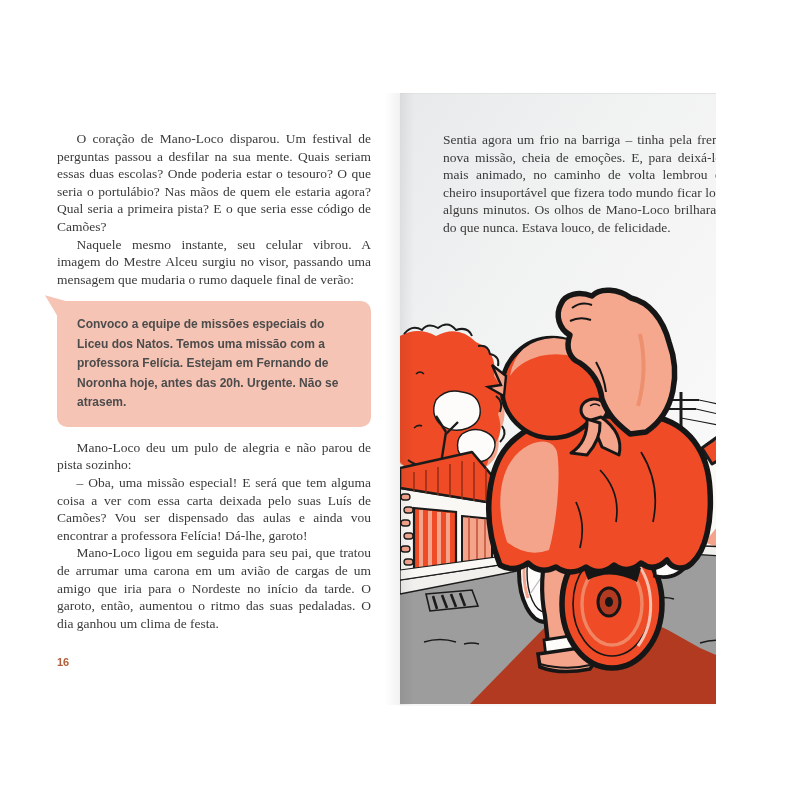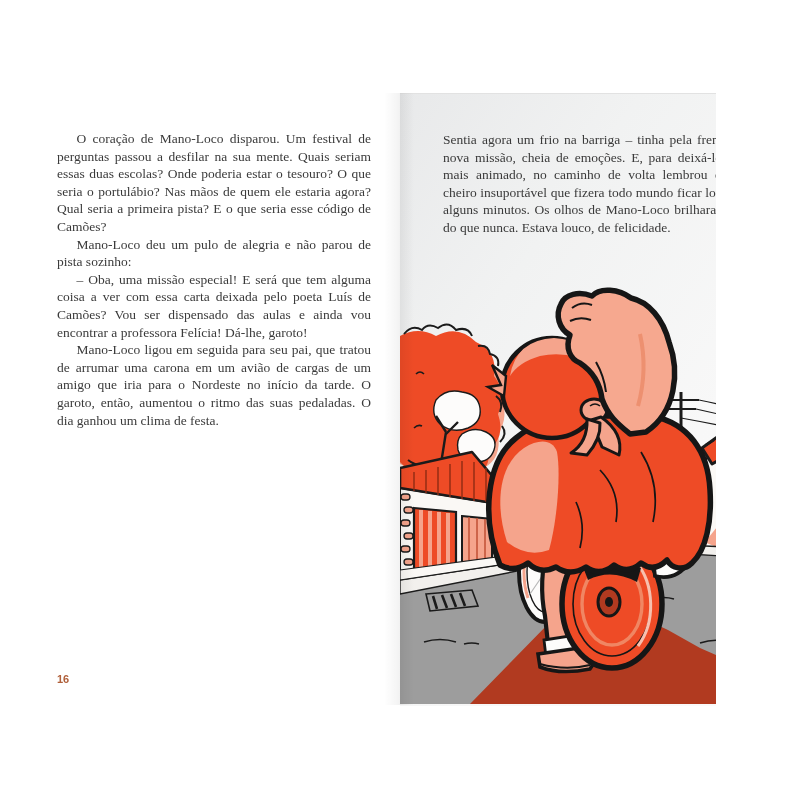--- a/index.html
+++ b/index.html
@@ -18,33 +18,38 @@
   #right-text{left:43px;top:37px;width:314px;}
   .para{margin:0;text-indent:1.45em;}
   .para.noindent{text-indent:0;}
   #message-bubble{position:relative;margin:13px 0 12px 0;background:#f6c4b4;border-radius:10px;
     padding:14px 18px 14px 20px;text-indent:0;
     font-family:"Liberation Sans","DejaVu Sans",sans-serif;font-weight:700;
     font-size:12px;line-height:19.5px;color:#4c4c4c;text-align:left;}
   #bubble-tail{position:absolute;left:-12px;top:-6px;width:26px;height:24px;background:#f6c4b4;
     clip-path:polygon(0 0,100% 30%,55% 100%);}
   #page-number{position:absolute;left:47px;top:563px;color:#b0603a;
-    font-family:"Liberation Sans","DejaVu Sans",sans-serif;font-weight:700;font-size:11px;z-index:2;margin-top:17px;}
+    font-family:"Liberation Sans","DejaVu Sans",sans-serif;font-weight:700;font-size:11px;z-index:2;}
   #illustration{position:absolute;left:0;top:177px;width:390px;height:435px;z-index:1;}
 </style>
 </head>
 <body>
 
 <div id="canvas">
 
   <div class="page" id="left-page">
     <div class="textcol" id="left-text">
       <p class="para">O coração de Mano-Loco disparou. Um festival de perguntas passou a desfilar na sua mente. Quais seriam essas duas escolas? Onde poderia estar o tesouro? O que seria o portulábio? Nas mãos de quem ele estaria agora? Qual seria a primeira pista? E o que seria esse código de Camões?</p>
+      <p class="para">Naquele mesmo instante, seu celular vibrou. A imagem do Mestre Alceu surgiu no visor, passando uma mensagem que mudaria o rumo daquele final de verão:</p>
+      <div id="message-bubble">
+        <div id="bubble-tail"></div>
+        <span>Convoco a equipe de missões especiais do Liceu dos Natos. Temos uma missão com a professora Felícia. Estejam em Fernando de Noronha hoje, antes das 20h. Urgente. Não se atrasem.</span>
+      </div>
       <p class="para">Mano-Loco deu um pulo de alegria e não parou de pista sozinho:</p>
-      <p class="para">– Oba, uma missão especial! E será que tem alguma coisa a ver com essa carta deixada pelo poeta Luís de Camões? Vou ser dispensado das aulas e ainda vou encontrar a professora Felícia! Dá-lhe, garoto!</p>
+      <p class="para">– Oba, uma missão especial! E será que tem alguma coisa a ver com essa carta deixada pelo suas Luís de Camões? Vou ser dispensado das aulas e ainda vou encontrar a professora Felícia! Dá-lhe, garoto!</p>
       <p class="para">Mano-Loco ligou em seguida para seu pai, que tratou de arrumar uma carona em um avião de cargas de um amigo que iria para o Nordeste no início da tarde. O garoto, então, aumentou o ritmo das suas pedaladas. O dia ganhou um clima de festa.</p>
     </div>
     <div id="page-number">16</div>
   </div>
 
   <div class="page" id="right-page">
     <div class="textcol" id="right-text">
       <p class="para noindent">Sentia agora um frio na barriga – tinha pela frente uma nova missão, cheia de emoções. E, para deixá-lo ainda mais animado, no caminho de volta lembrou daquele cheiro insuportável que fizera todo mundo ficar louco por alguns minutos. Os olhos de Mano-Loco brilharam mais do que nunca. Estava louco, de felicidade.</p>
     </div>
 

